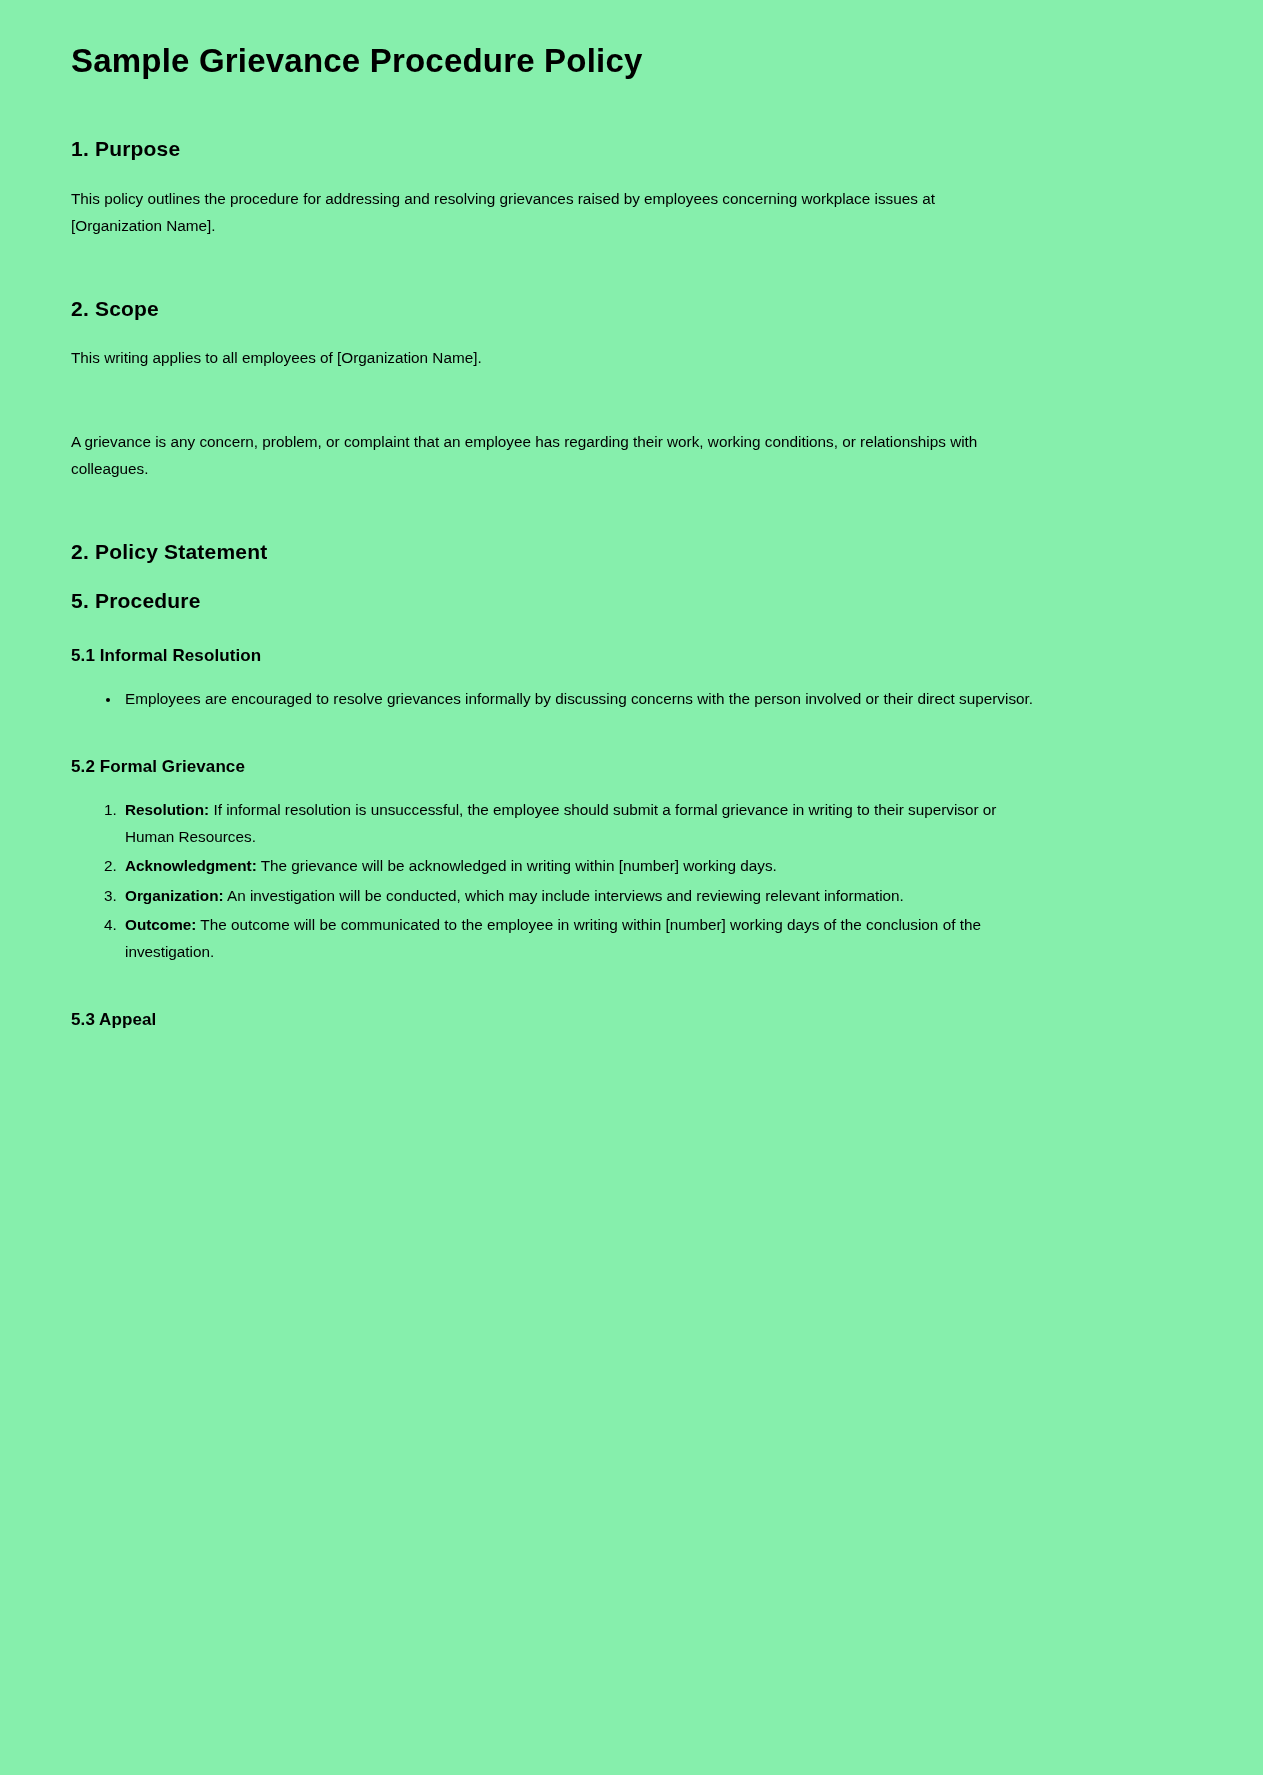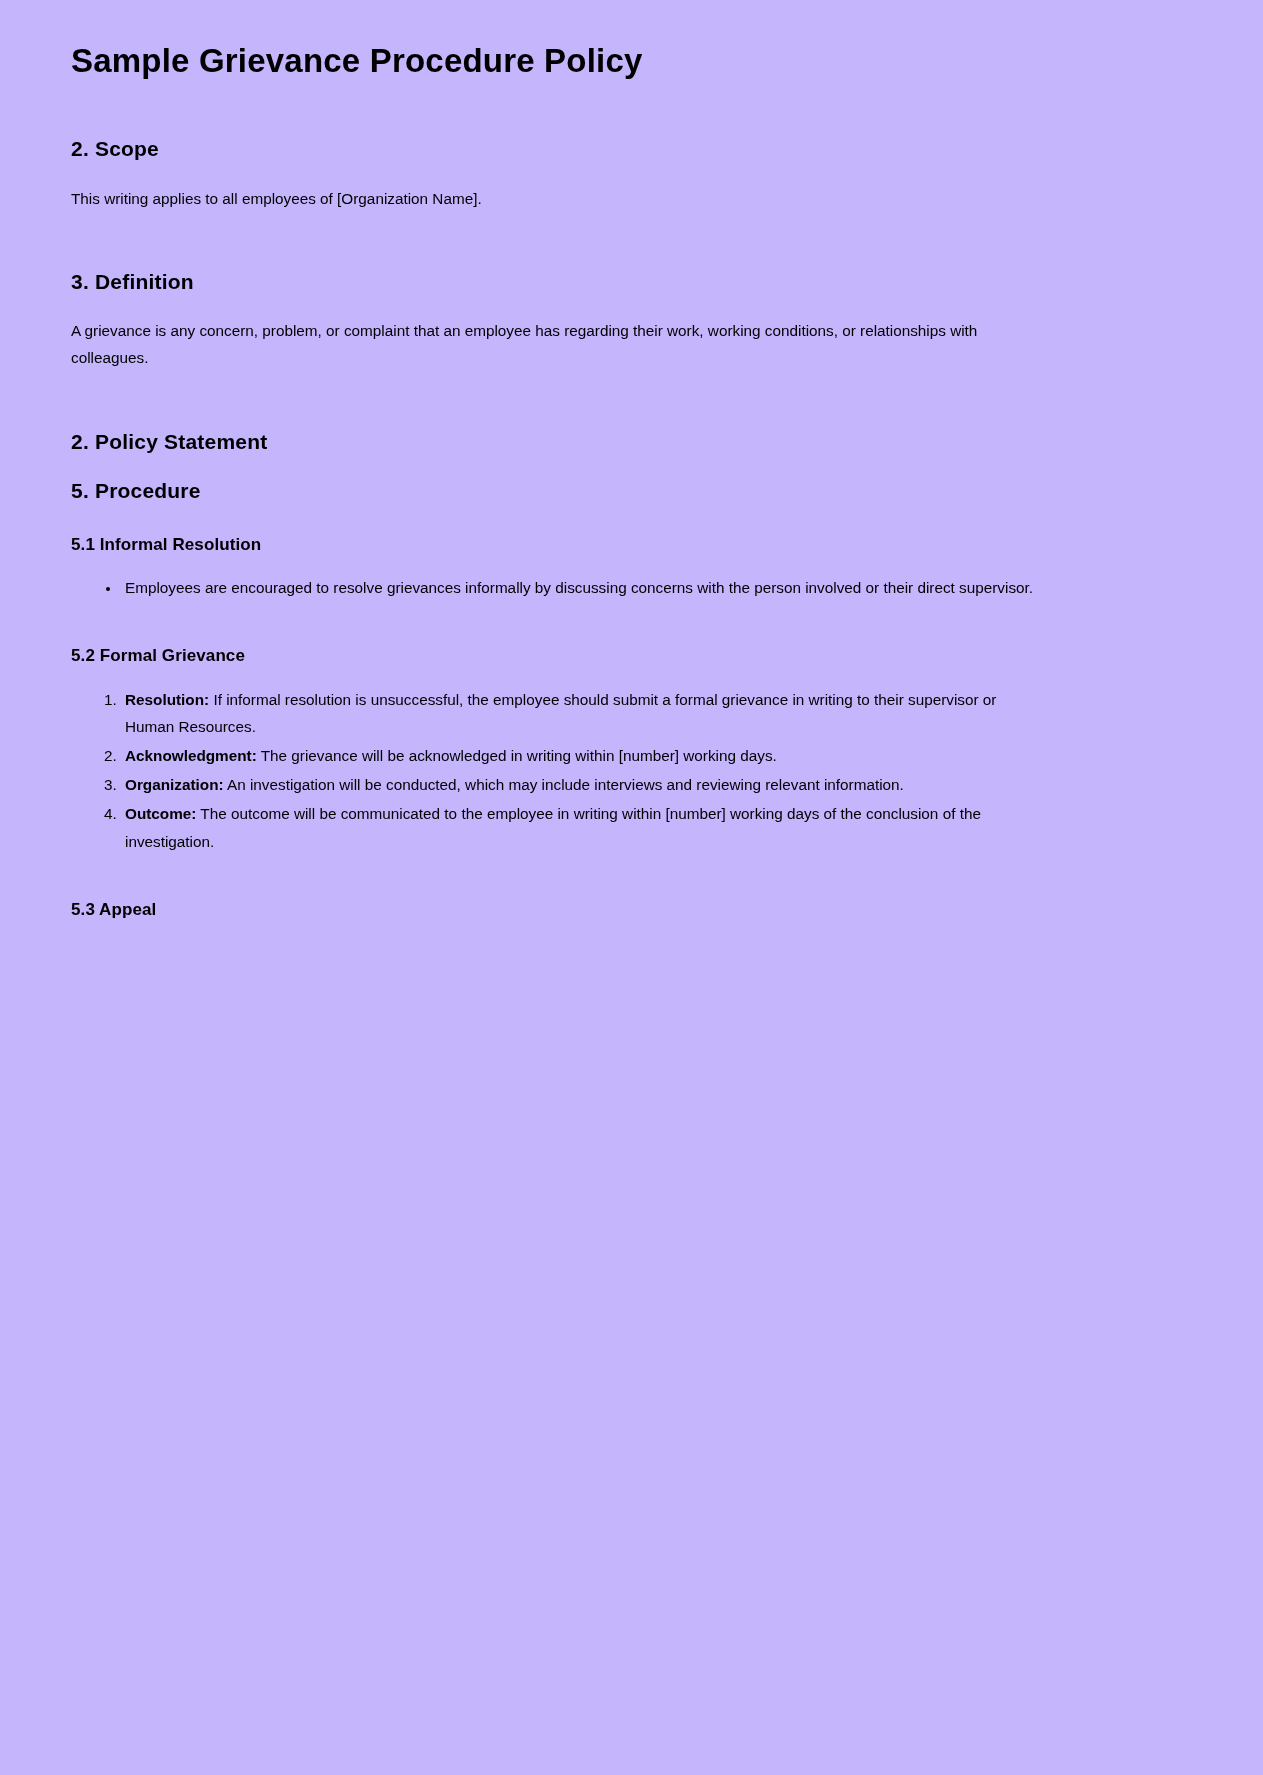--- a/index.html
+++ b/index.html
@@ -11,21 +11,21 @@
     width: 1263px;
     height: 1775px;
     font-family: "Liberation Sans", sans-serif;
     color: #000000;
     overflow: hidden;
   }
   .page {
     position: relative;
     width: 1263px;
     height: 1775px;
-    background: #c4b5fd;
+    background: #86efac;
     text-decoration: underline;
   }
   .content-clip {
     position: absolute;
     left: 0;
     top: 0;
     width: 1263px;
     height: 1160px;
     overflow: hidden;
   }
@@ -81,28 +81,31 @@
 </style>
 </head>
 <body>
 
 <div class="page">
   <div class="content-clip">
     <div class="doc">
 
       <h1 class="doc-title">Sample Grievance Procedure Policy</h1>
 
+      <div class="section-block">
+        <h2 class="h2">1. Purpose</h2>
+        <p class="body">This policy outlines the procedure for addressing and resolving grievances raised by employees concerning workplace issues at [Organization Name].</p>
+      </div>
 
       <div class="section-block">
         <h2 class="h2">2. Scope</h2>
         <p class="body">This writing applies to all employees of [Organization Name].</p>
       </div>
 
       <div class="section-block">
-        <h2 class="h2">3. Definition</h2>
         <p class="body">A grievance is any concern, problem, or complaint that an employee has regarding their work, working conditions, or relationships with colleagues.</p>
       </div>
 
       <div class="section-block">
         <h2 class="h2">2. Policy Statement</h2>
       </div>
 
       <div class="section-block">
         <h2 class="h2 proc">5. Procedure</h2>
 

